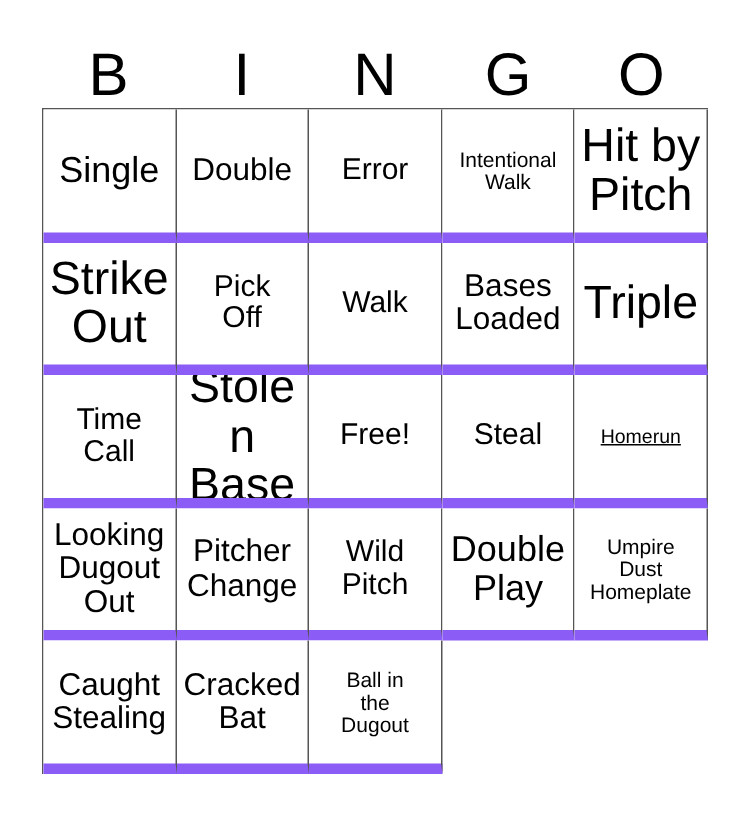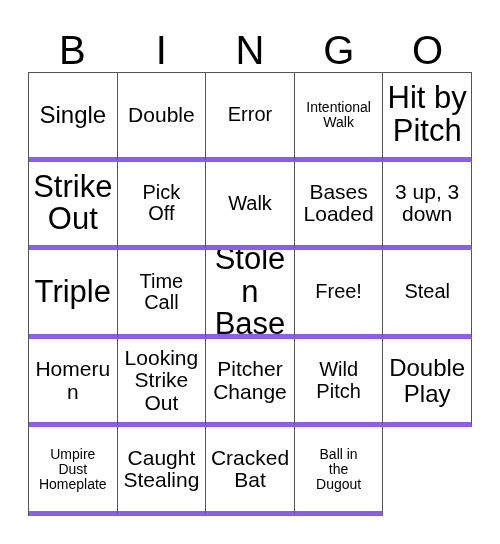--- a/index.html
+++ b/index.html
@@ -51,21 +51,21 @@
     border-top: 1px solid #555555;
     border-left: 1px solid #555555;
     box-sizing: border-box;
     display: grid;
     grid-template-columns: repeat(5, 1fr);
     grid-template-rows: repeat(5, 1fr);
     background: #ffffff;
   }
   .cell {
     border-right: 1px solid #555555;
-    border-bottom: 5px solid #8b5cf6;
+    border-bottom: 7px solid #8b5cf6;
     box-sizing: border-box;
     display: flex;
     align-items: center;
     justify-content: center;
     text-align: center;
     padding: 2px 3px;
     background: #ffffff;
     overflow: hidden;
   }
   .cell-text {
@@ -75,21 +75,21 @@
     font-family: "Liberation Sans", sans-serif;
     line-height: 1.06;
     white-space: pre-line;
     word-break: break-word;
   }
   
   .fs-xxl .cell-text { font-size: 20px; }
   .fs-xl  .cell-text { font-size: 31px; }
   .fs-lg  .cell-text { font-size: 24px; }
   .fs-md  .cell-text { font-size: 21px; }
-  .fs-sm  .cell-text { font-size: 21px; }
+  .fs-sm  .cell-text { font-size: 13px; text-decoration: underline; }
   .fs-xs  .cell-text { font-size: 14px; }
 </style>
 </head>
 <body>
 
 <div id="bingo-card">
 
   <div id="header-row">
     <div class="header-letter">B</div>
     <div class="header-letter">I</div>
@@ -124,24 +124,20 @@
         <span class="cell-text">Pick
 Off</span>
       </div>
       <div class="cell fs-xxl">
         <span class="cell-text">Walk</span>
       </div>
       <div class="cell fs-md">
         <span class="cell-text">Bases
 Loaded</span>
       </div>
-      <div class="cell fs-md">
-        <span class="cell-text">3 up, 3
-down</span>
-      </div>
       <div class="cell fs-xl">
         <span class="cell-text">Triple</span>
       </div>
       <div class="cell fs-xxl">
         <span class="cell-text">Time
 Call</span>
       </div>
       <div class="cell fs-xl">
         <span class="cell-text">Stolen
 Base</span>
@@ -150,21 +146,21 @@
         <span class="cell-text">Free!</span>
       </div>
       <div class="cell fs-xxl">
         <span class="cell-text">Steal</span>
       </div>
       <div class="cell fs-sm">
         <span class="cell-text">Homerun</span>
       </div>
       <div class="cell fs-md">
         <span class="cell-text">Looking
-Strike
+Dugout
 Out</span>
       </div>
       <div class="cell fs-md">
         <span class="cell-text">Pitcher
 Change</span>
       </div>
       <div class="cell fs-xxl">
         <span class="cell-text">Wild
 Pitch</span>
       </div>

